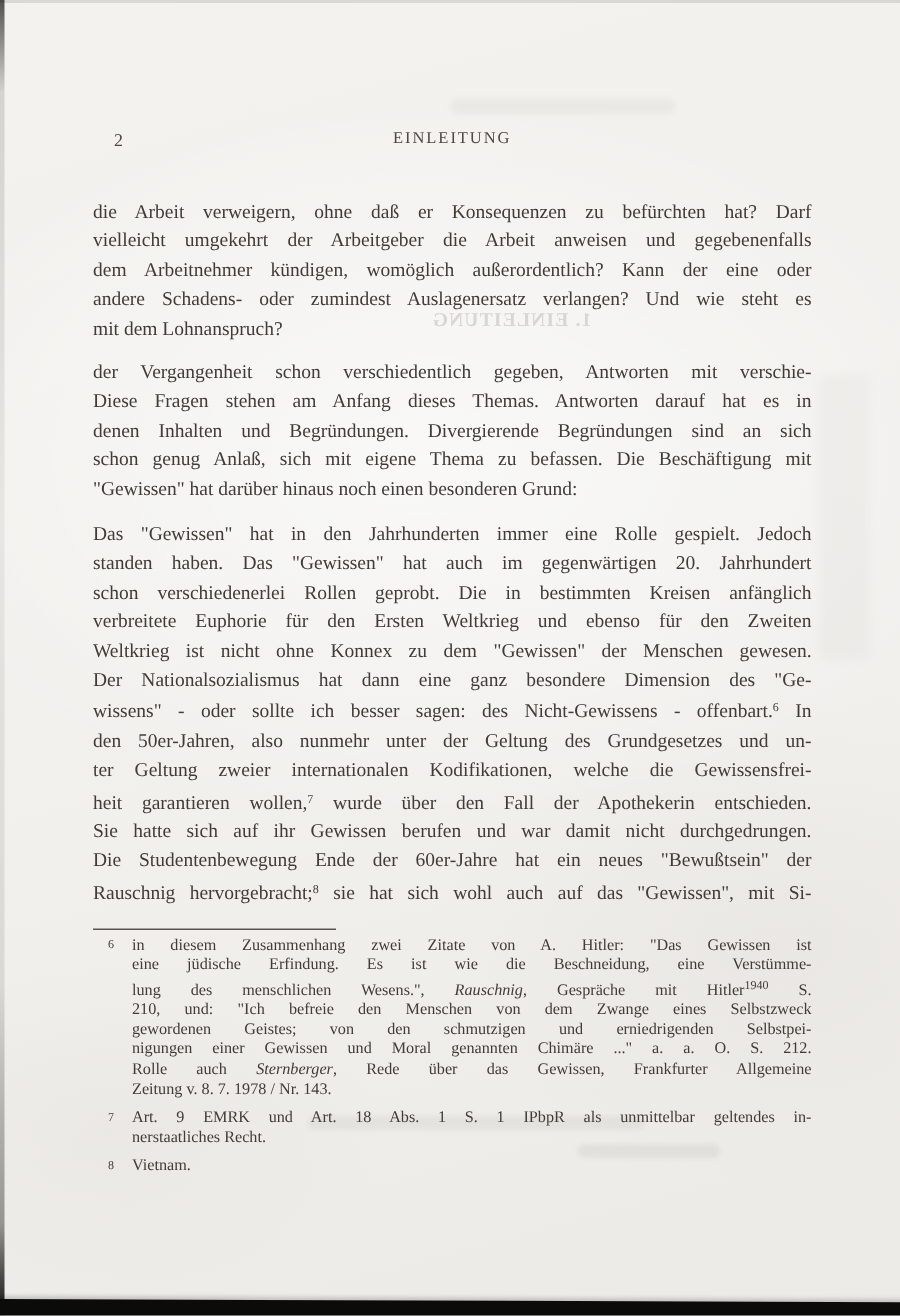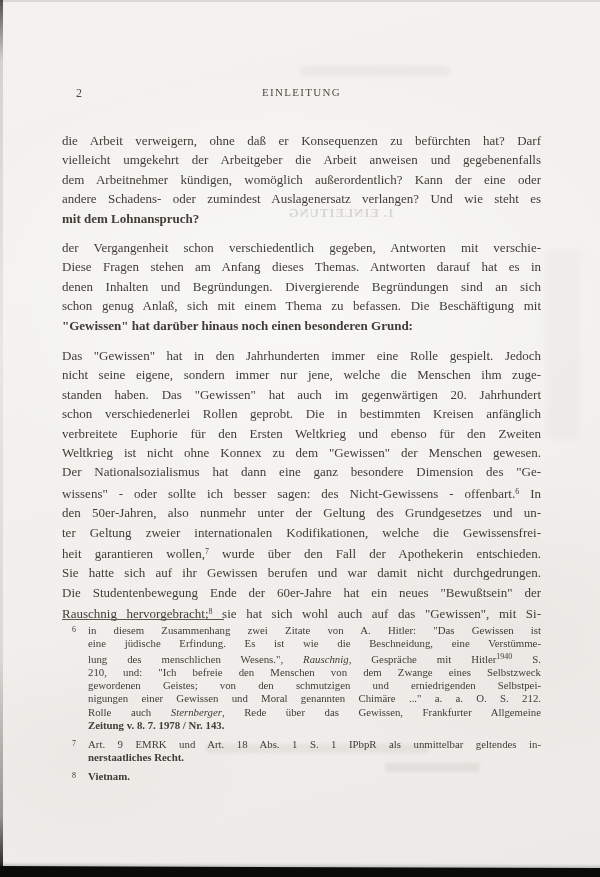--- a/index.html
+++ b/index.html
@@ -36,21 +36,21 @@
     text-align: center; font-size: 11px; color: #4e4942;
   }
   .pagenum { position: absolute; left: 14px; top: 0; font-size: 12px; letter-spacing: 0.5px; }
   .runtitle { letter-spacing: 1.3px; }
   .para { position: absolute; left: 62px; width: 479px; }
   #para-1 { top: 131px; }
   #para-2 { top: 238px; }
   #para-3 { top: 346px; }
   .para .tline { font-size: 13px; line-height: 19.4px; }
   .tline { text-align: justify; text-align-last: justify; text-justify: inter-word; }
-  .tline.flush { text-align-last: left; font-weight: bold; }
+  .tline.flush { text-align-last: left; }
   .it { font-style: italic; }
   .fnref { font-size: 8px; vertical-align: 4px; letter-spacing: 0; }
   .fn-rule {
     position: absolute; left: 62px; top: 619px; width: 162px; height: 1px;
     background: #5a564f;
   }
   .footnotes { position: absolute; left: 62px; top: 624px; width: 479px; }
   .footnote { display: flex; margin-bottom: 6px; }
   .fn-marker {
     flex: none; width: 26px; padding-left: 10px; box-sizing: border-box;
@@ -102,26 +102,25 @@
       <div class="tline"><span>die Arbeit verweigern, ohne daß er Konsequenzen zu befürchten hat? Darf</span></div>
       <div class="tline"><span>vielleicht umgekehrt der Arbeitgeber die Arbeit anweisen und gegebenenfalls</span></div>
       <div class="tline"><span>dem Arbeitnehmer kündigen, womöglich außerordentlich? Kann der eine oder</span></div>
       <div class="tline"><span>andere Schadens- oder zumindest Auslagenersatz verlangen? Und wie steht es</span></div>
       <div class="tline flush"><span>mit dem Lohnanspruch?</span></div>
     </div>
   <div class="para" id="para-2">
       <div class="tline"><span>der Vergangenheit schon verschiedentlich gegeben, Antworten mit verschie-</span></div>
       <div class="tline"><span>Diese Fragen stehen am Anfang dieses Themas. Antworten darauf hat es in</span></div>
       <div class="tline"><span>denen Inhalten und Begründungen. Divergierende Begründungen sind an sich</span></div>
-      <div class="tline"><span>schon genug Anlaß, sich mit einem Thema zu befassen. Die Beschäftigung mit</span></div>
+      <div class="tline"><span>schon genug Anlaß, sich mit eigene Thema zu befassen. Die Beschäftigung mit</span></div>
       <div class="tline flush"><span>"Gewissen" hat darüber hinaus noch einen besonderen Grund:</span></div>
     </div>
   <div class="para" id="para-3">
       <div class="tline"><span>Das "Gewissen" hat in den Jahrhunderten immer eine Rolle gespielt. Jedoch</span></div>
-      <div class="tline"><span>nicht seine eigene, sondern immer nur jene, welche die Menschen ihm zuge-</span></div>
       <div class="tline"><span>standen haben. Das "Gewissen" hat auch im gegenwärtigen 20. Jahrhundert</span></div>
       <div class="tline"><span>schon verschiedenerlei Rollen geprobt. Die in bestimmten Kreisen anfänglich</span></div>
       <div class="tline"><span>verbreitete Euphorie für den Ersten Weltkrieg und ebenso für den Zweiten</span></div>
       <div class="tline"><span>Weltkrieg ist nicht ohne Konnex zu dem "Gewissen" der Menschen gewesen.</span></div>
       <div class="tline"><span>Der Nationalsozialismus hat dann eine ganz besondere Dimension des "Ge-</span></div>
       <div class="tline"><span>wissens" - oder sollte ich besser sagen: des Nicht-Gewissens - offenbart.</span><span class="fnref">6</span><span> In</span></div>
       <div class="tline"><span>den 50er-Jahren, also nunmehr unter der Geltung des Grundgesetzes und un-</span></div>
       <div class="tline"><span>ter Geltung zweier internationalen Kodifikationen, welche die Gewissensfrei-</span></div>
       <div class="tline"><span>heit garantieren wollen,</span><span class="fnref">7</span><span> wurde über den Fall der Apothekerin entschieden.</span></div>
       <div class="tline"><span>Sie hatte sich auf ihr Gewissen berufen und war damit nicht durchgedrungen.</span></div>

